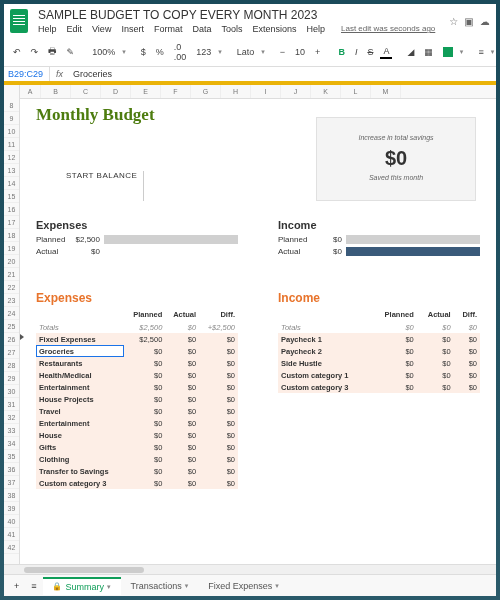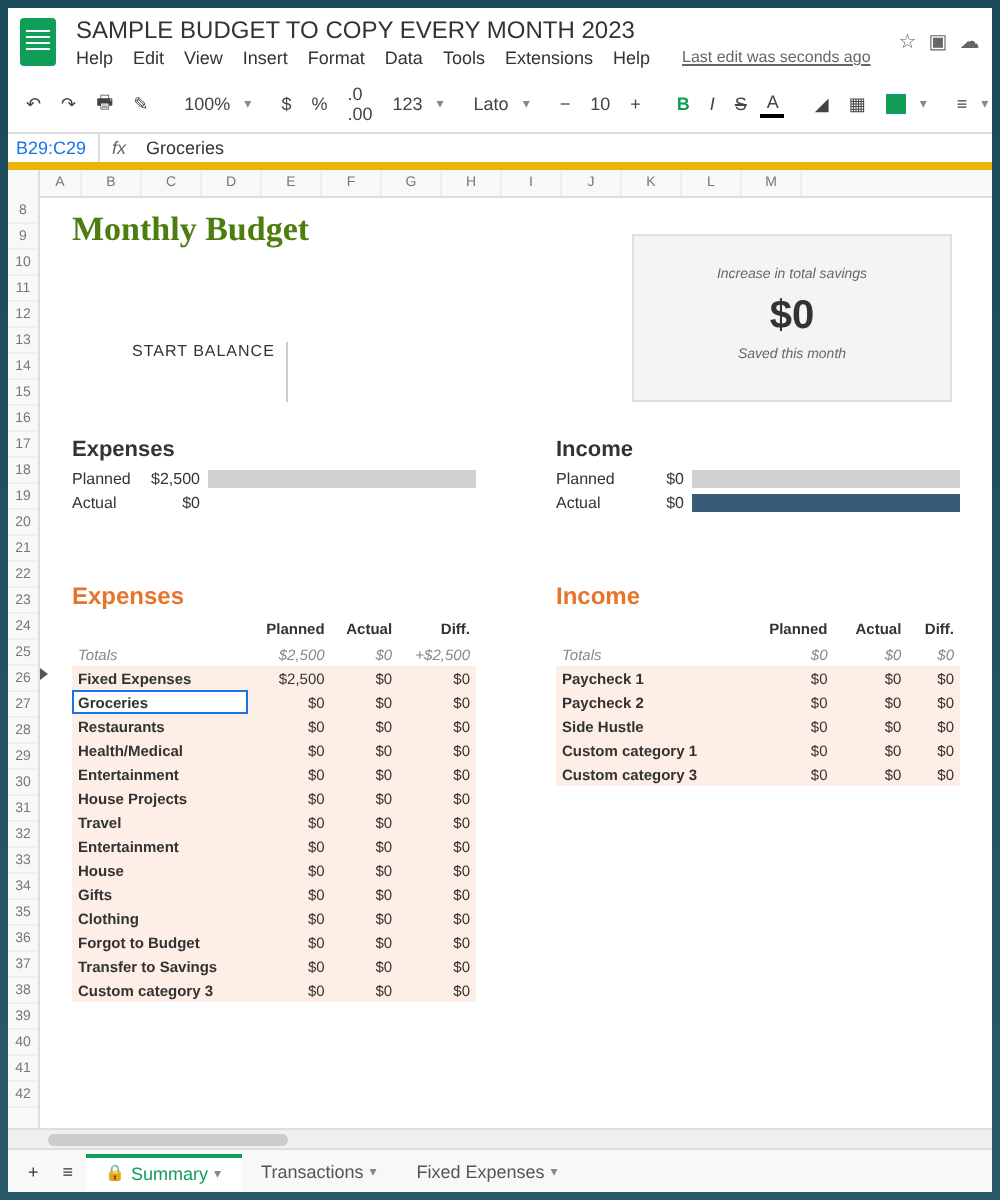--- a/index.html
+++ b/index.html
@@ -338,26 +338,20 @@
                     <td>$0</td>
                     <td>$0</td>
                   </tr>
                   <tr class="cat">
                     <td>Clothing</td>
                     <td>$0</td>
                     <td>$0</td>
                     <td>$0</td>
                   </tr>
                   <tr class="cat">
-                    <td>Forgot to Budget</td>
-                    <td>$0</td>
-                    <td>$0</td>
-                    <td>$0</td>
-                  </tr>
-                  <tr class="cat">
                     <td>Transfer to Savings</td>
                     <td>$0</td>
                     <td>$0</td>
                     <td>$0</td>
                   </tr>
                   <tr class="cat">
                     <td>Custom category 3</td>
                     <td>$0</td>
                     <td>$0</td>
                     <td>$0</td>

